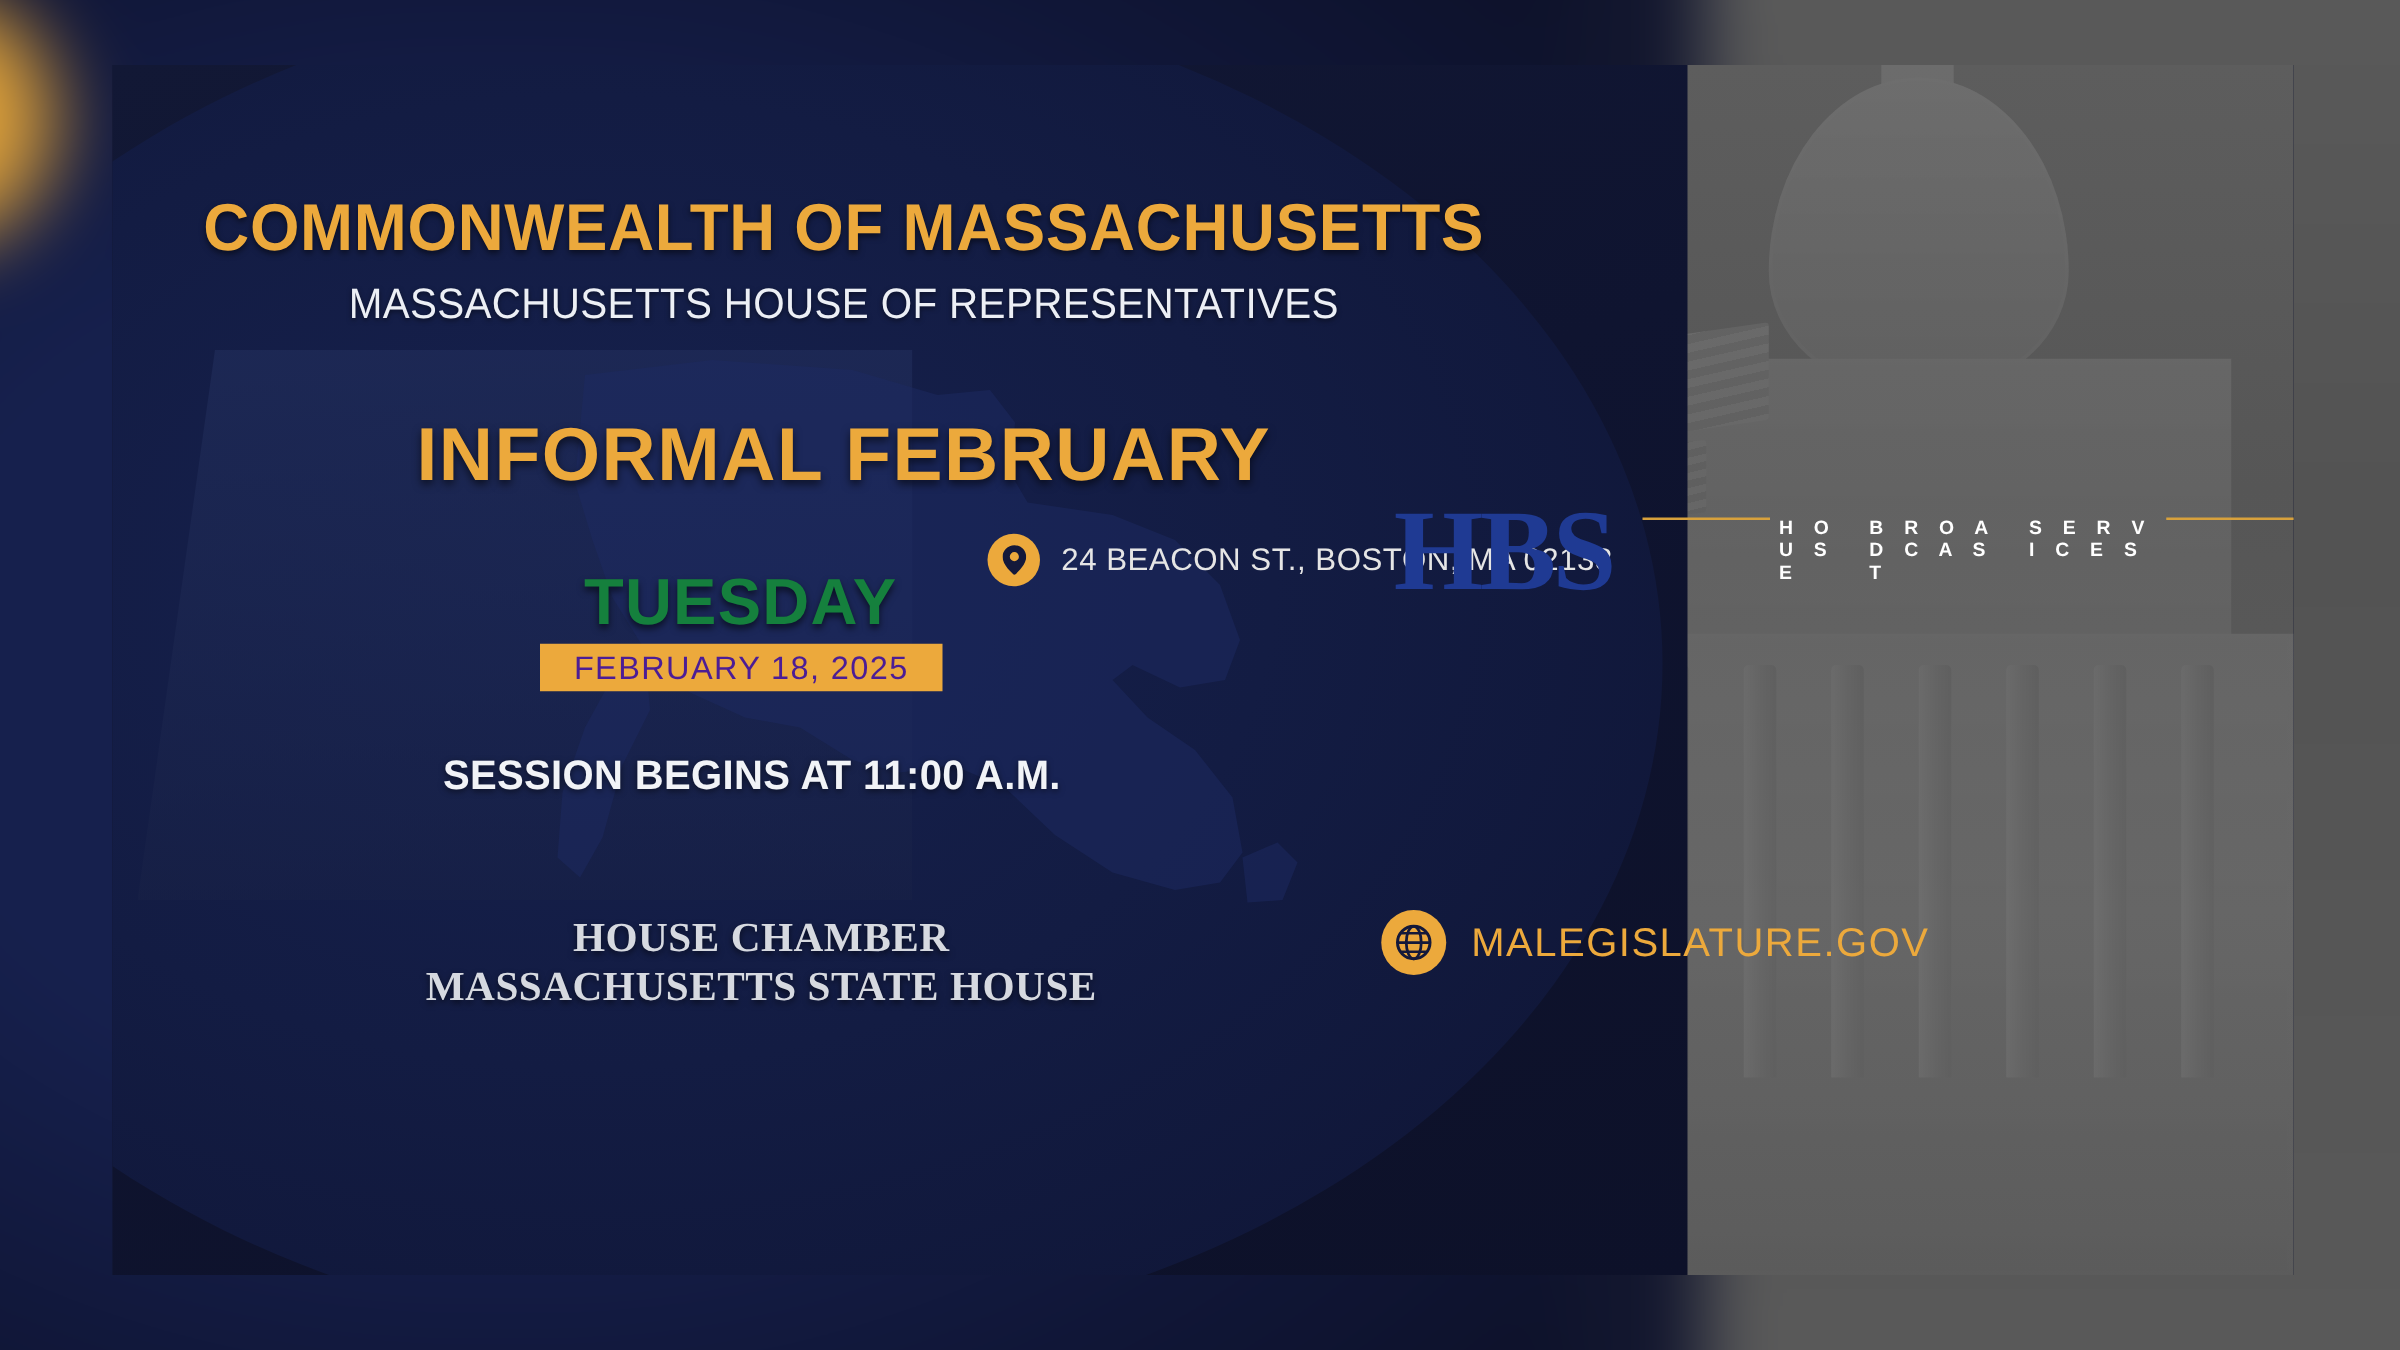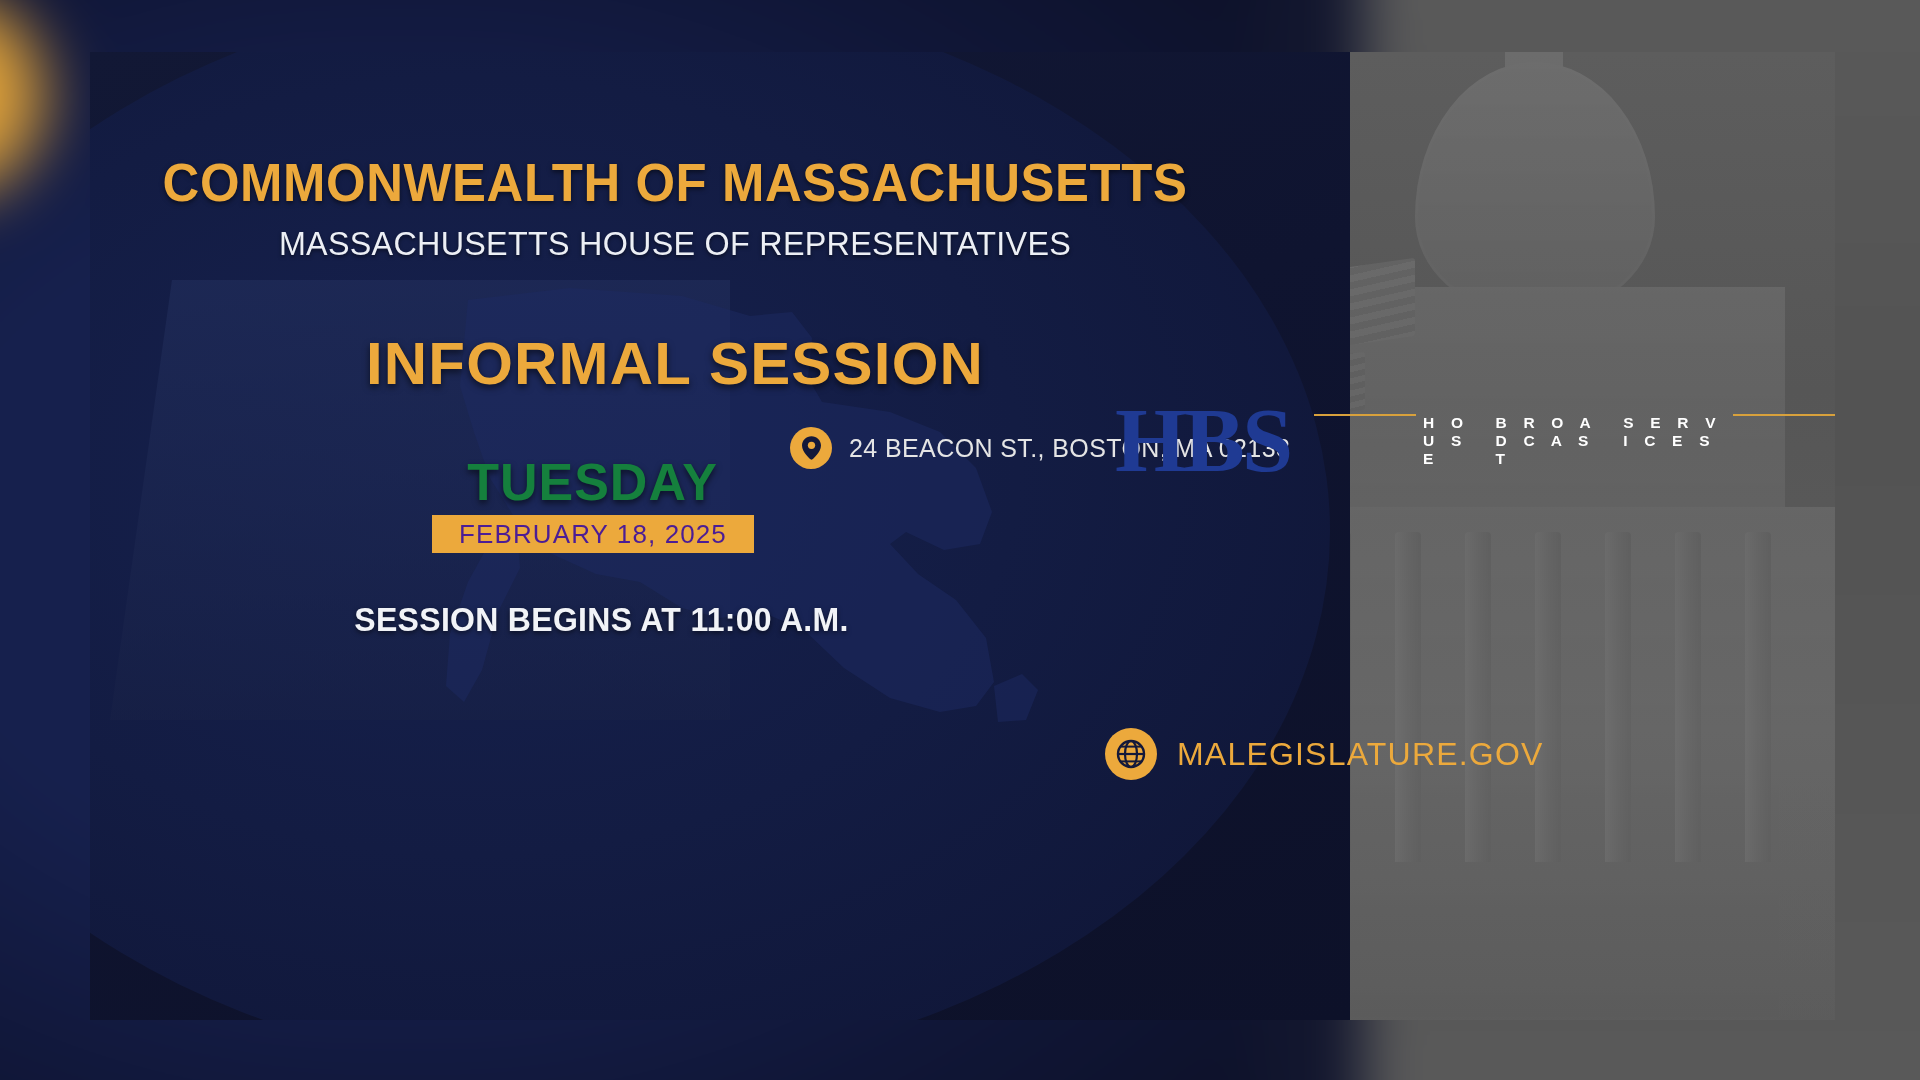--- a/index.html
+++ b/index.html
@@ -172,39 +172,43 @@
       <path fill="#1d2a62" d="M96,240 L70,260 L48,300 L30,352 L26,404 L44,420 L62,388
         L78,330 L100,286 Z"></path>
     </svg>
   </div>
 
   <div class="content">
 
     <div class="title">COMMONWEALTH OF MASSACHUSETTS</div>
     <div class="subtitle">MASSACHUSETTS HOUSE OF REPRESENTATIVES</div>
 
-    <div class="headline">INFORMAL SESSION</div>
+    <div class="headline">INFORMAL FEBRUARY</div>
 
     <div class="address">
       <span class="pin">
         <svg viewBox="0 0 24 30" xmlns="http://www.w3.org/2000/svg">
           <path fill="#14193a" d="M12 0C5.4 0 0 5.3 0 11.8c0 8.4 10.3 17.1 10.8 17.5a1.9 1.9 0 0 0 2.4 0C13.7 28.9 24 20.2 24 11.8 24 5.3 18.6 0 12 0z"></path>
           <circle cx="12" cy="11.6" r="4.6" fill="#eca93c"></circle>
         </svg>
       </span>
       <span class="address-text">24 BEACON ST., BOSTON, MA 02133</span>
     </div>
 
     <div class="day">TUESDAY</div>
     <div class="date-bar">
       <span class="date-text">FEBRUARY 18, 2025</span>
     </div>
 
     <div class="time">SESSION BEGINS AT 11:00 A.M.</div>
 
+    <div class="venue">
+      <div>HOUSE CHAMBER</div>
+      <div>MASSACHUSETTS STATE HOUSE</div>
+    </div>
   </div>
 
   <div class="hbs">
     <div class="hbs-mark">HBS</div>
     <div class="hbs-words">
       <div class="hbs-rule"></div>
       <div class="hbs-line">H O U S E</div>
       <div class="hbs-line">B R O A D C A S T</div>
       <div class="hbs-line">S E R V I C E S</div>
       <div class="hbs-rule"></div>

